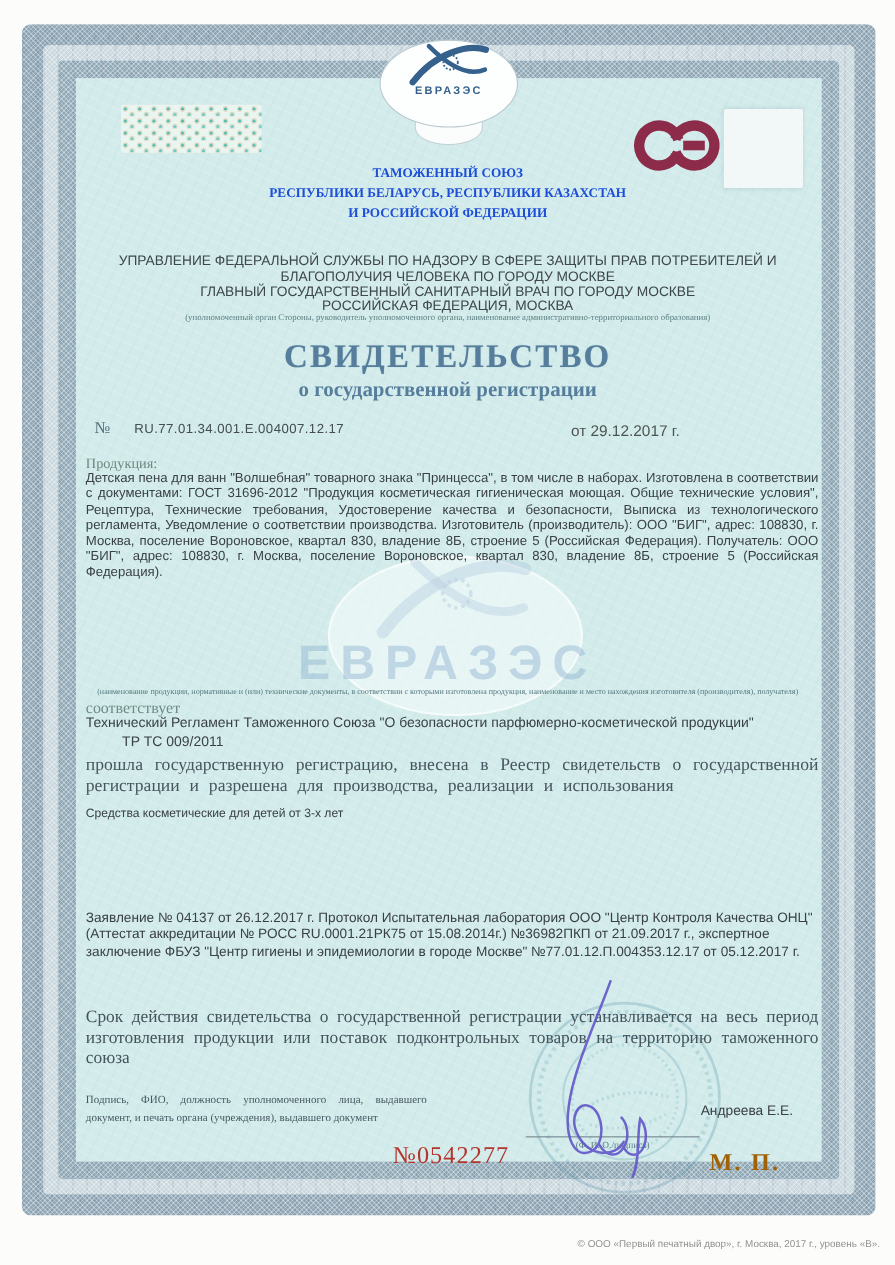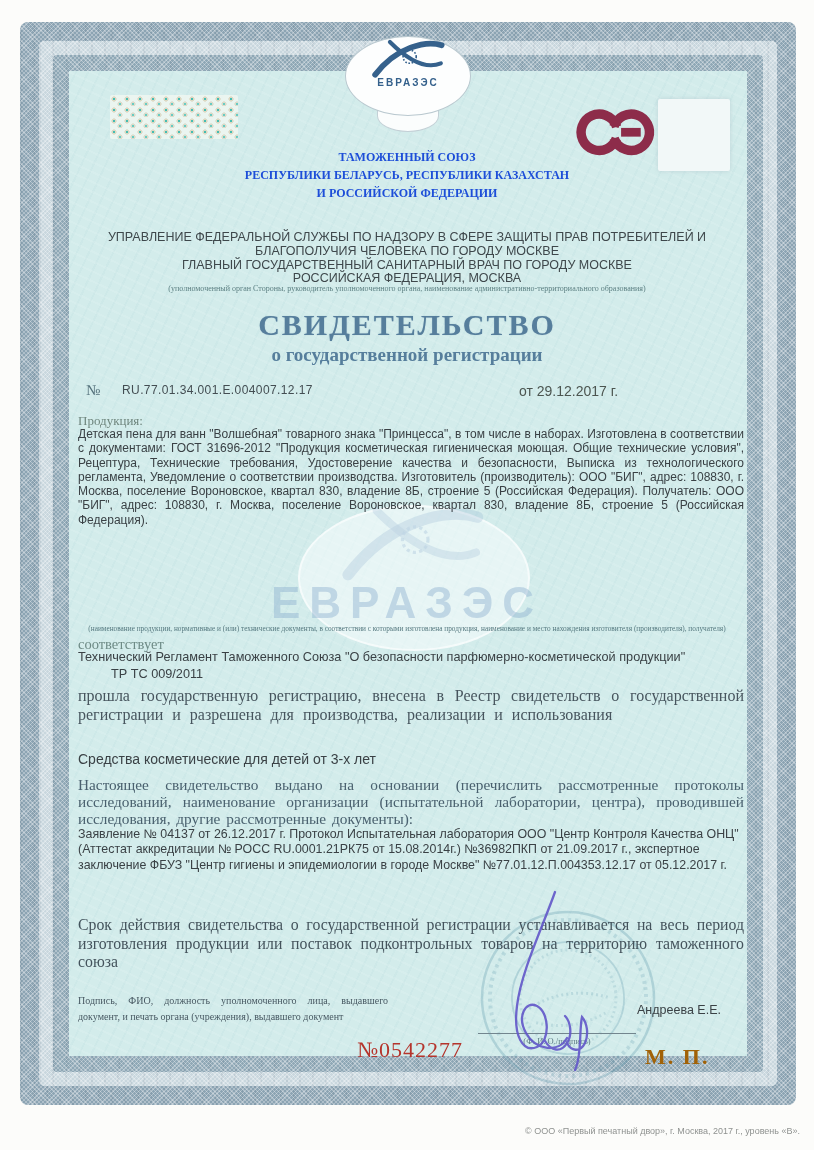--- a/index.html
+++ b/index.html
@@ -63,21 +63,21 @@
   .num-value{left:122px;top:383px;font-size:12px;letter-spacing:.4px;color:#434d52;}
   .num-date{left:519px;top:383px;font-size:14px;color:#4c5550;}
   .prod-label{left:78px;top:413px;font-family:"Liberation Serif",serif;font-size:13px;color:#6f867e;}
   .prod-text{left:78px;top:427px;width:666px;font-size:12px;line-height:14.3px;color:#3a4145;
       text-align:justify;}
   .conf-label{left:78px;top:636px;font-family:"Liberation Serif",serif;font-size:14.5px;color:#6d8a85;}
   .conf-line1{left:78px;top:650px;width:666px;font-size:12.7px;color:#3a4145;}
   .conf-line2{left:78px;top:667px;font-size:12.7px;color:#3a4145;margin-left:33px;}
   .reg-text{left:78px;top:686px;width:666px;font-family:"Liberation Serif",serif;font-size:16px;
       line-height:19px;color:#47555e;text-align:justify;word-spacing:5px;}
-  .reg-cat{left:78px;top:751px;font-size:14px;color:#3a4145;}
+  .reg-cat{left:78px;top:734px;font-size:11px;color:#3a4145;}
   .basis-intro{left:78px;top:777px;width:666px;font-family:"Liberation Serif",serif;font-size:15.3px;
       line-height:16.8px;color:#49606e;text-align:justify;word-spacing:2px;}
   .basis-details{left:78px;top:827px;width:666px;font-size:12.4px;line-height:15.3px;color:#3a4145;}
   .validity{left:78px;top:916px;width:666px;font-family:"Liberation Serif",serif;font-size:15.8px;
       line-height:18.6px;color:#44535c;text-align:justify;word-spacing:3px;}
   .sign-note{left:78px;top:993px;width:310px;font-family:"Liberation Serif",serif;font-size:10px;
       line-height:15.6px;color:#475862;text-align:justify;}
   .sign-name{left:637px;top:1003px;font-size:12.5px;color:#3a4145;}
   .sign-line{left:478px;top:1033px;width:158px;border-top:1px solid #72858e;height:0;}
   .sign-caption{left:478px;top:1036px;width:158px;text-align:center;
@@ -157,21 +157,20 @@
 
   <div class="t cap caption2">(наименование продукции, нормативные и (или) технические документы, в соответствии с которыми изготовлена продукция, наименование и место нахождения изготовителя (производителя), получателя)</div>
 
   <div class="t conf-label">соответствует</div>
   <div class="t conf-line1">Технический Регламент Таможенного Союза "О безопасности парфюмерно-косметической продукции"</div>
   <div class="t conf-line2">ТР ТС 009/2011</div>
 
   <div class="t reg-text">прошла государственную регистрацию, внесена в Реестр свидетельств о государственной регистрации и разрешена для производства, реализации и использования</div>
   <div class="t reg-cat">Средства косметические для детей от 3-х лет</div>
 
-  <div class="t basis-intro">Настоящее свидетельство выдано на основании (перечислить рассмотренные протоколы исследований, наименование организации (испытательной лаборатории, центра), проводившей исследования, другие рассмотренные документы):</div>
   <div class="t basis-details">Заявление № 04137 от 26.12.2017 г. Протокол Испытательная лаборатория ООО "Центр Контроля Качества ОНЦ" (Аттестат аккредитации № РОСС RU.0001.21РК75 от 15.08.2014г.) №36982ПКП от 21.09.2017 г., экспертное заключение ФБУЗ "Центр гигиены и эпидемиологии в городе Москве" №77.01.12.П.004353.12.17 от 05.12.2017 г.</div>
 
   <div class="t validity">Срок действия свидетельства о государственной регистрации устанавливается на весь период изготовления продукции или поставок подконтрольных товаров на территорию таможенного союза</div>
 
   <svg class="stamp" width="180" height="180" viewBox="0 0 180 180">
     <circle cx="90" cy="90" r="86" fill="none" stroke="rgba(90,150,170,.55)" stroke-width="2.5"></circle>
     <circle cx="90" cy="90" r="78" fill="none" stroke="rgba(90,150,170,.4)" stroke-width="4" stroke-dasharray="3,4"></circle>
     <circle cx="90" cy="90" r="56" fill="none" stroke="rgba(90,150,170,.5)" stroke-width="1.8"></circle>
     <circle cx="90" cy="90" r="48" fill="none" stroke="rgba(90,150,170,.35)" stroke-width="3" stroke-dasharray="2,3"></circle>
     <path d="M50,95 q40,-18 80,0" fill="none" stroke="rgba(90,150,170,.4)" stroke-width="3" stroke-dasharray="2,3"></path>

